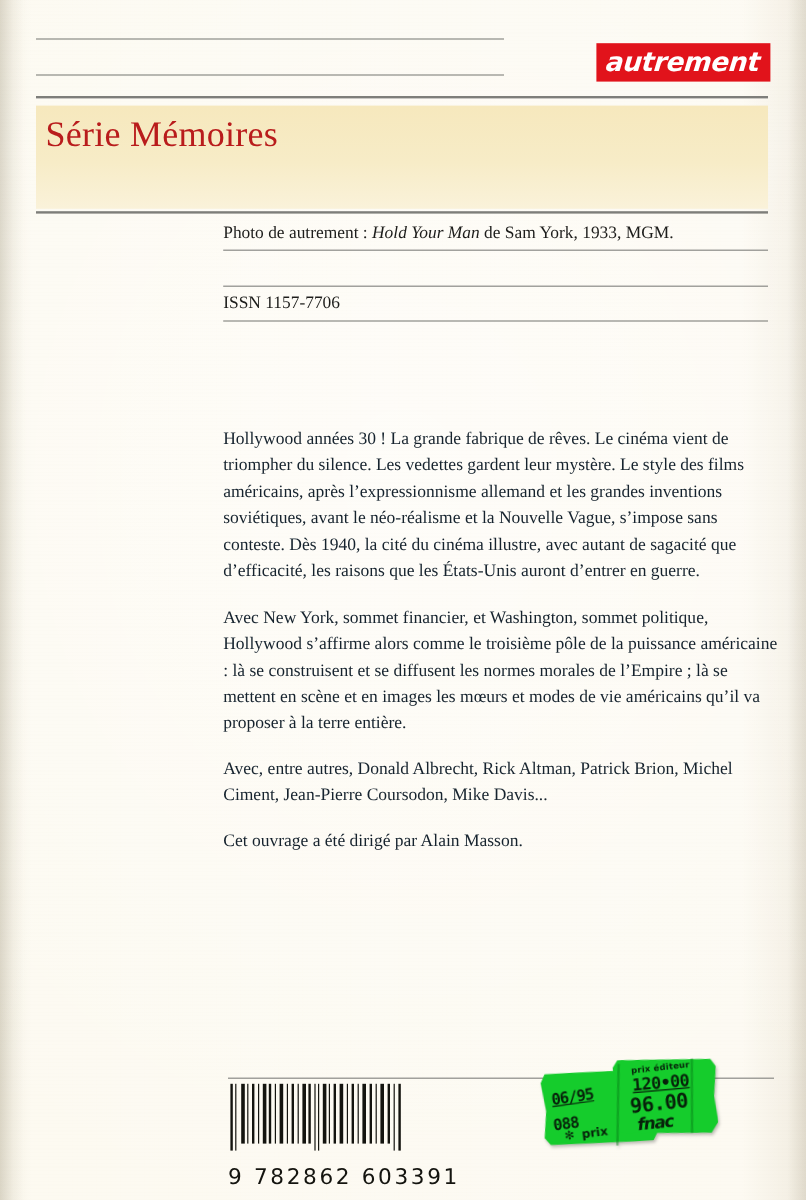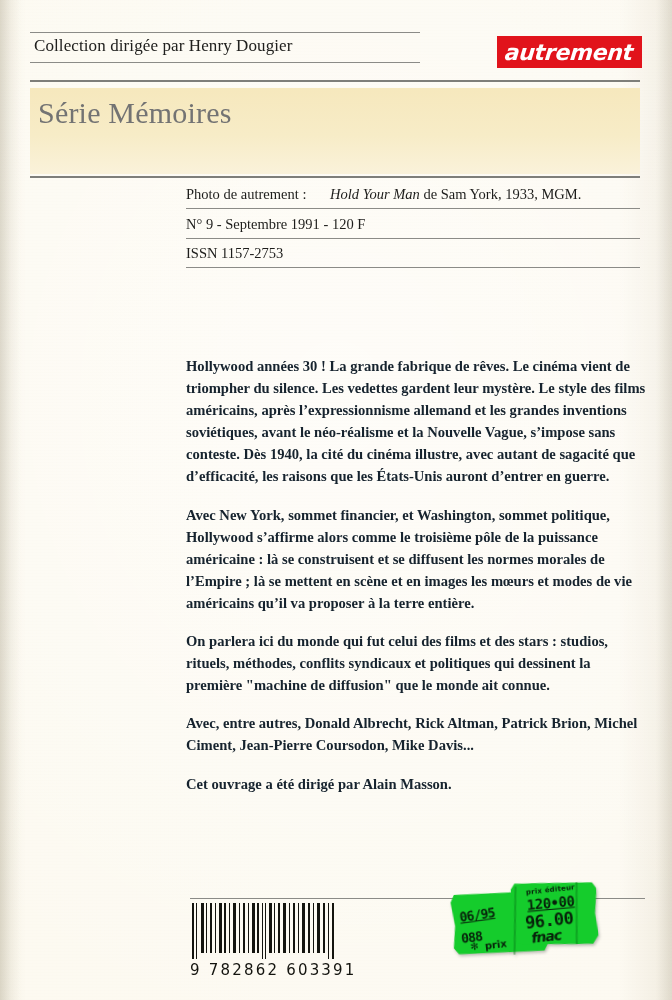--- a/index.html
+++ b/index.html
@@ -96,66 +96,66 @@
     top: 88px;
     width: 610px;
     height: 86px;
     background: linear-gradient(180deg, #f6e8bd 0%, #f7ecc7 55%, #faf2da 100%);
   }
   .series-title {
     position: absolute;
     left: 38px;
     top: 96px;
     font-size: 30px;
-    color: #737373;
+    color: #b91c1c;
     letter-spacing: .2px;
   }
 
   
   .info-row {
     position: absolute;
     left: 186px;
     font-size: 14.5px;
     color: #1d1d1b;
     white-space: nowrap;
   }
-  .info-row em { font-style: italic; margin-left: 20px; }
+  .info-row em { font-style: italic; }
 
   
   .body-copy {
     position: absolute;
     left: 186px;
     top: 355px;
     width: 464px;
     font-size: 14.6px;
     line-height: 22.1px;
     color: #16232e;
     text-align: left;
   }
-  .body-copy p { margin: 0 0 16px 0; font-weight: bold; }
+  .body-copy p { margin: 0 0 16px 0; }
   .body-copy p:last-child { margin-bottom: 4px; }
 
   
   .barcode-wrap {
     position: absolute;
     left: 190px;
     top: 903px;
     width: 148px;
   }
   .barcode-bars {
     height: 56px;
     width: 148px;
     background-repeat: no-repeat;
   }
   .barcode-digits {
     font-family: "DejaVu Sans", "Liberation Sans", sans-serif;
-    font-size: 15px;
+    font-size: 18px;
     letter-spacing: 2.2px;
     color: #14140f;
-    margin-top: 2px;
+    margin-top: 12px;
     white-space: nowrap;
   }
 
   
   .sticker {
     position: absolute;
     left: 452px;
     top: 884px;
     width: 142px;
     height: 72px;
@@ -247,50 +247,47 @@
 
 <div class="page">
 
   <div class="paper-tint"></div>
   <div class="paper-grain"></div>
   <div class="spine-shadow"></div>
   <div class="edge-shadow-r"></div>
 
   <div class="rule" style="left:30px; top:32px; width:390px;"></div>
 
-  <div class="collection-line">Collection dirigée par Henry Dougier</div>
 
   <div class="rule" style="left:30px; top:62px; width:390px;"></div>
 
   <div class="logo-box">
     <span class="logo-text">autrement</span>
   </div>
 
   <div class="rule thick" style="left:30px; top:80px; width:610px;"></div>
 
   <div class="band"></div>
   <div class="series-title">Série Mémoires</div>
 
   <div class="rule thick" style="left:30px; top:176px; width:610px;"></div>
 
   <div class="info-row" style="top:186px;">
     <span>Photo de autrement : </span><em>Hold Your Man</em><span> de Sam York, 1933, MGM.</span>
   </div>
   <div class="rule" style="left:186px; top:208px; width:454px;"></div>
 
-  <div class="info-row" style="top:216px;">N° 9 - Septembre 1991 - 120 F</div>
   <div class="rule" style="left:186px; top:238px; width:454px;"></div>
 
-  <div class="info-row" style="top:245px;">ISSN 1157-2753</div>
+  <div class="info-row" style="top:245px;">ISSN 1157-7706</div>
   <div class="rule" style="left:186px; top:267px; width:454px;"></div>
 
   <div class="body-copy">
     <p>Hollywood années 30 ! La grande fabrique de rêves. Le cinéma vient de triompher du silence. Les vedettes gardent leur mystère. Le style des films américains, après l’expressionnisme allemand et les grandes inventions soviétiques, avant le néo-réalisme et la Nouvelle Vague, s’impose sans conteste. Dès 1940, la cité du cinéma illustre, avec autant de sagacité que d’efficacité, les raisons que les États-Unis auront d’entrer en guerre.</p>
     <p>Avec New York, sommet financier, et Washington, sommet politique, Hollywood s’affirme alors comme le troisième pôle de la puissance américaine : là se construisent et se diffusent les normes morales de l’Empire ; là se mettent en scène et en images les mœurs et modes de vie américains qu’il va proposer à la terre entière.</p>
-    <p>On parlera ici du monde qui fut celui des films et des stars : studios, rituels, méthodes, conflits syndicaux et politiques qui dessinent la première "machine de diffusion" que le monde ait connue.</p>
     <p>Avec, entre autres, Donald Albrecht, Rick Altman, Patrick Brion, Michel Ciment, Jean-Pierre Coursodon, Mike Davis...</p>
     <p>Cet ouvrage a été dirigé par Alain Masson.</p>
   </div>
 
   <div class="rule" style="left:190px; top:898px; width:455px;"></div>
 
   <div class="barcode-wrap">
     <div class="barcode-bars">
       <svg width="148" height="56" viewBox="0 0 148 56">
         <rect x="0" y="0" width="148" height="56" fill="none"></rect>

